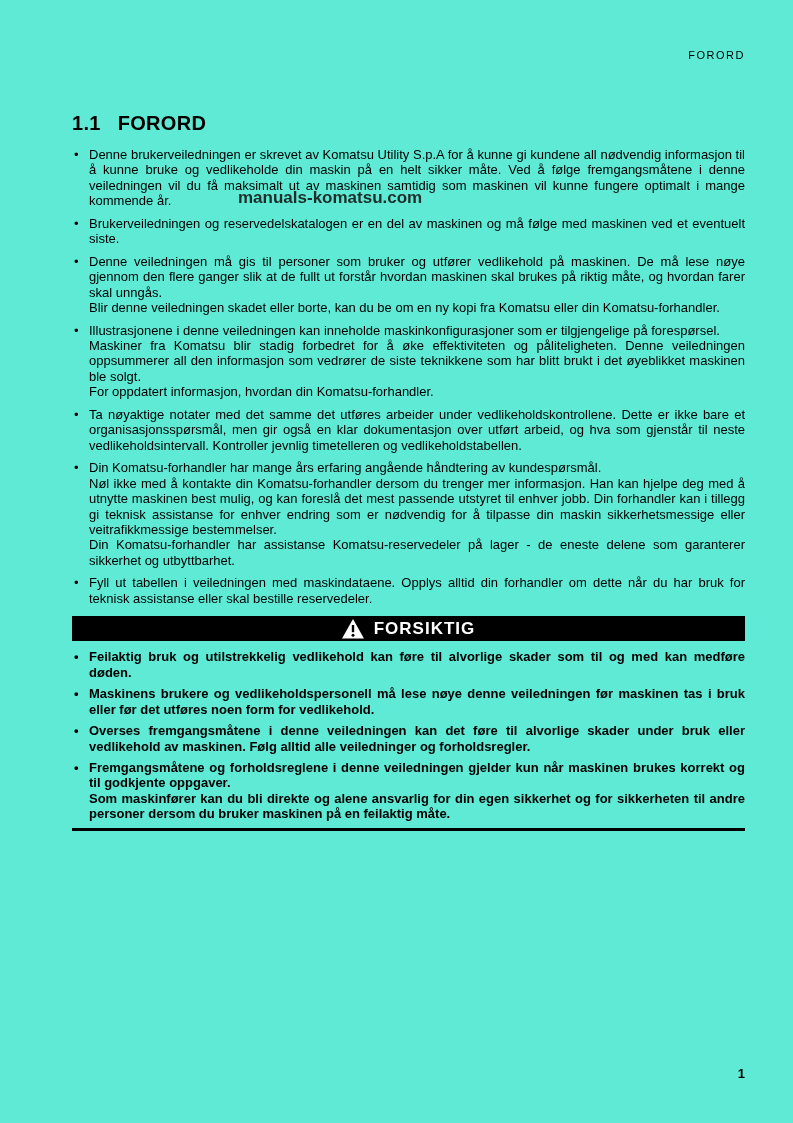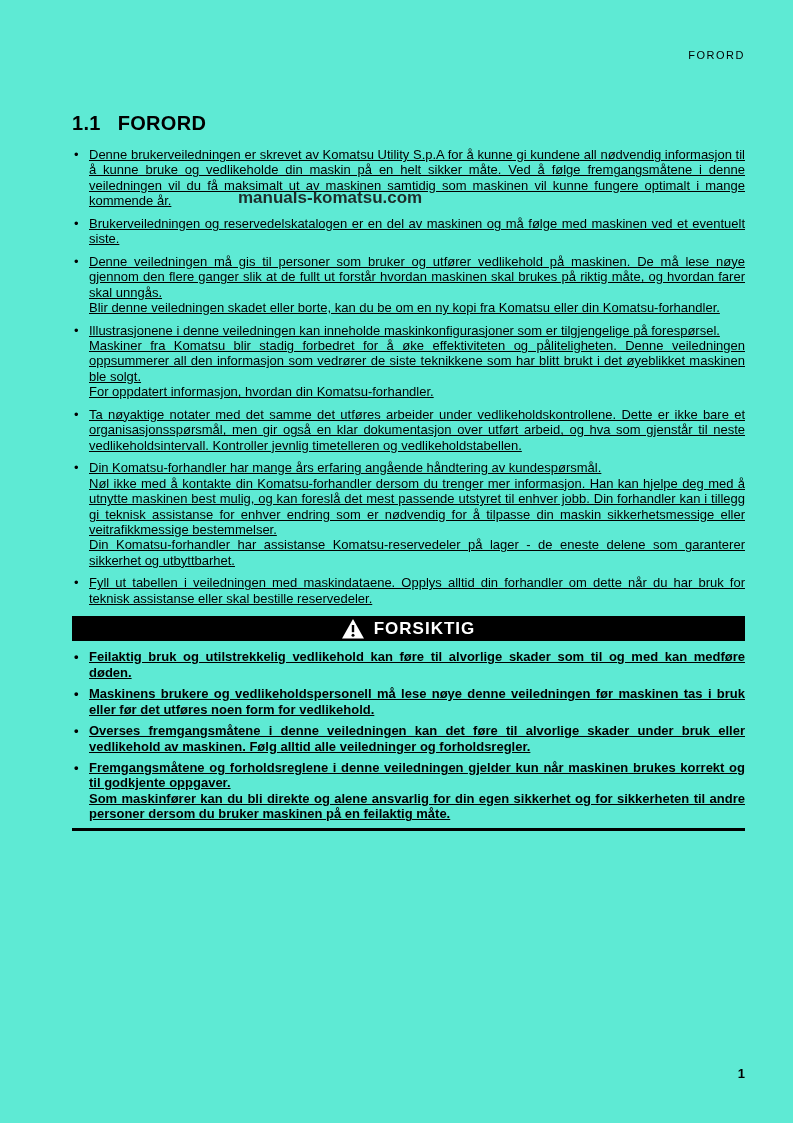--- a/index.html
+++ b/index.html
@@ -45,21 +45,21 @@
     text-align: justify;
     margin-bottom: 7px;
   }
   ul.bullet-list li .marker {
     position: absolute;
     left: 2px;
     top: 0;
     font-size: 13px;
     line-height: 15.45px;
   }
-  ul.bullet-list li p { margin: 0; text-decoration: underline; }
+  ul.bullet-list li p { margin: 0; }
   .caution-banner {
     margin-top: 10px;
     margin-bottom: 8px;
     height: 25px;
     background: #000000;
     display: flex;
     align-items: center;
     justify-content: center;
     gap: 10px;
   }

